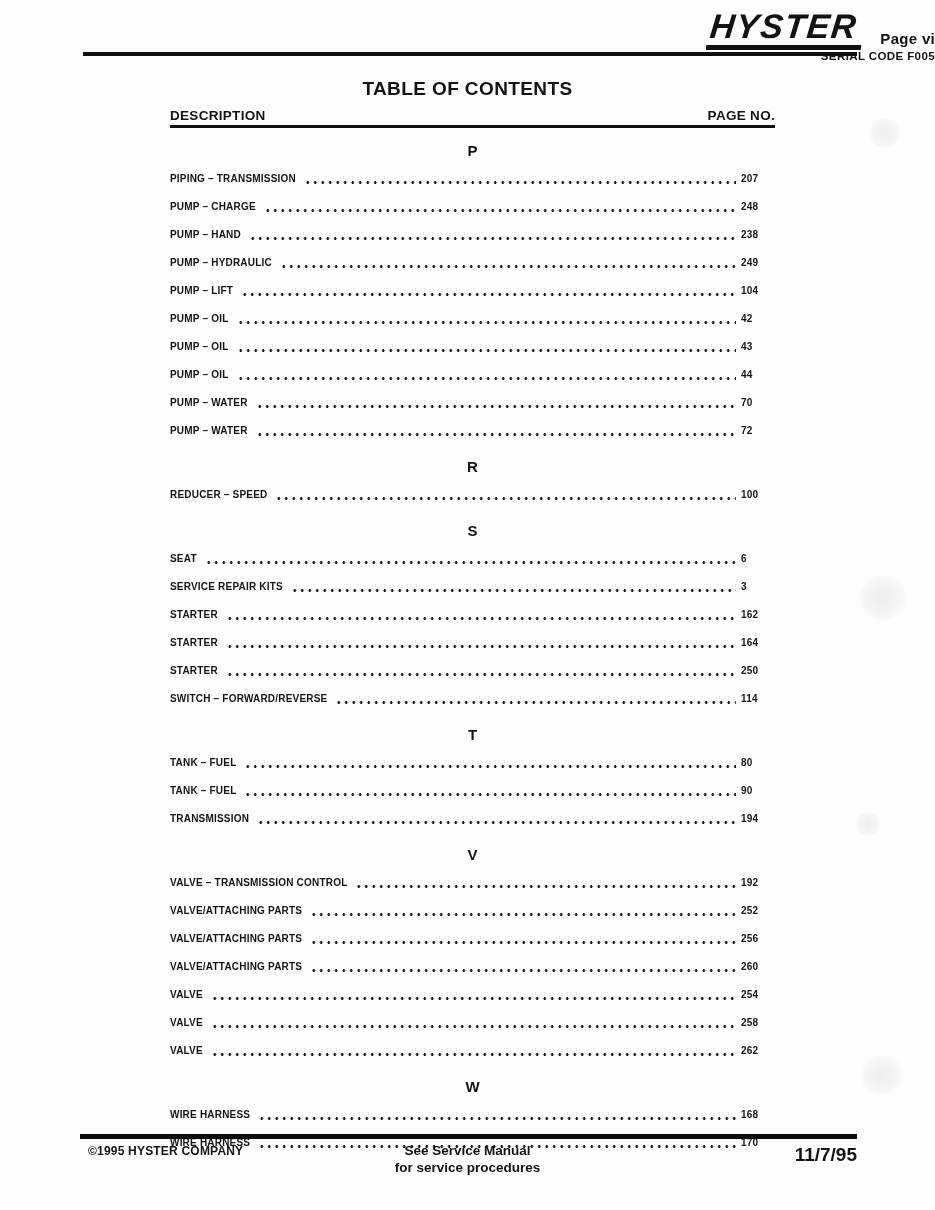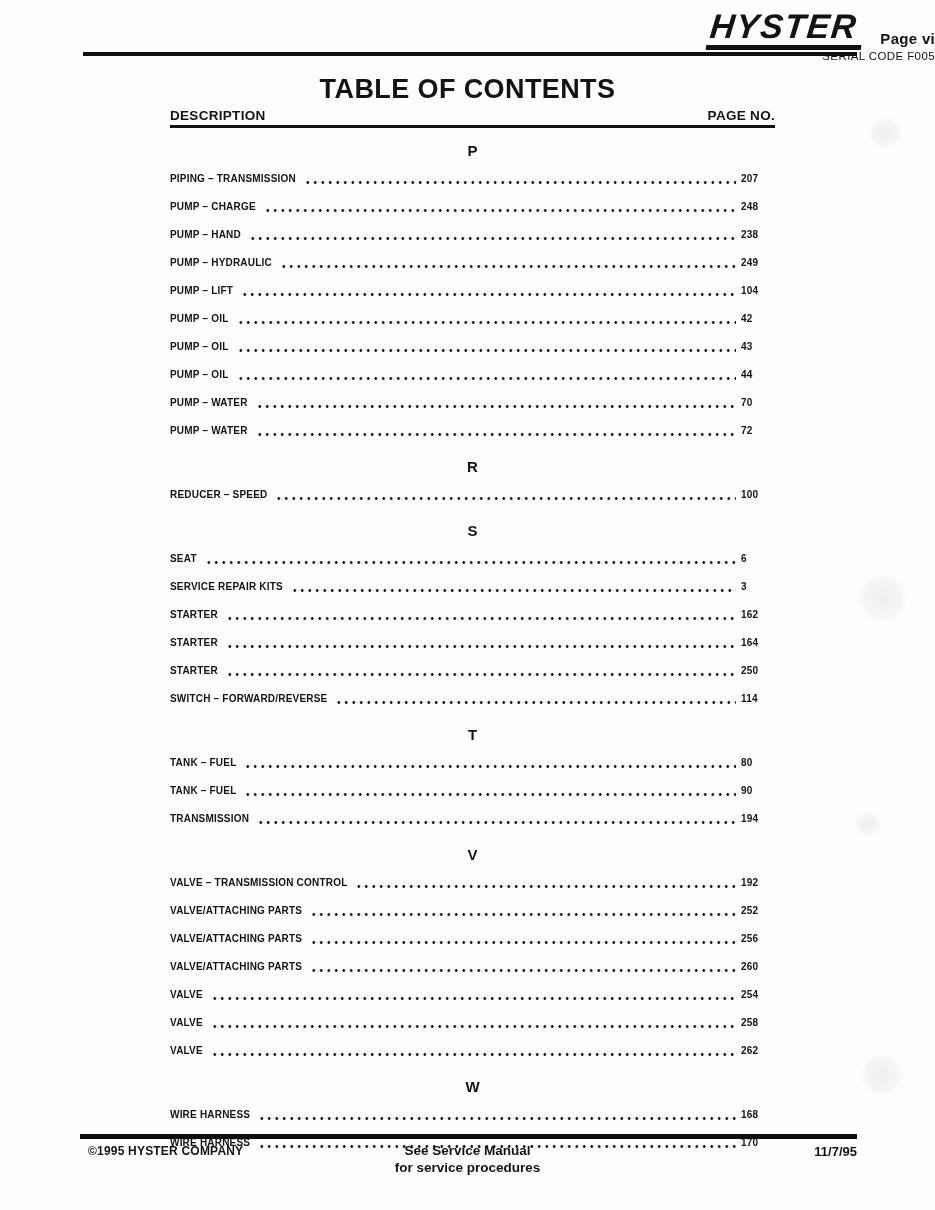--- a/index.html
+++ b/index.html
@@ -20,21 +20,21 @@
     text-align: right;
   }
   .page-label {
     font-size: 15px;
     font-weight: 700;
     line-height: 19px;
     letter-spacing: 0.3px;
   }
   .serial-code {
     font-size: 11.5px;
-    font-weight: 400;
+    font-weight: 700;
     line-height: 16px;
     letter-spacing: 0.4px;
   }
   .brand-logo {
     position: absolute;
     top: 8px;
     right: 72px;
     font-size: 34px;
     font-weight: 700;
     font-style: italic;
@@ -50,21 +50,21 @@
     top: 52px;
     width: 774px;
     height: 4px;
     background: #101010;
   }
 
   
   .toc-title {
     margin-top: 13px;
     text-align: center;
-    font-size: 27px;
+    font-size: 19px;
     font-weight: 700;
     letter-spacing: 0.4px;
     line-height: 24px;
   }
   .content {
     margin-left: 170px;
     width: 605px;
   }
   .col-header-row {
     display: flex;
@@ -143,21 +143,21 @@
     top: 1px;
     text-align: center;
     font-size: 13.5px;
     font-weight: 700;
     line-height: 17px;
   }
   .footer-date {
     position: absolute;
     right: 78px;
     top: 3px;
-    font-size: 13px;
+    font-size: 19px;
     font-weight: 700;
   }
 
   
   .smudge {
     position: absolute;
     border-radius: 50%;
     background: radial-gradient(circle, rgba(60,60,60,0.08) 0%, rgba(60,60,60,0.04) 55%, transparent 75%);
     pointer-events: none;
   }

